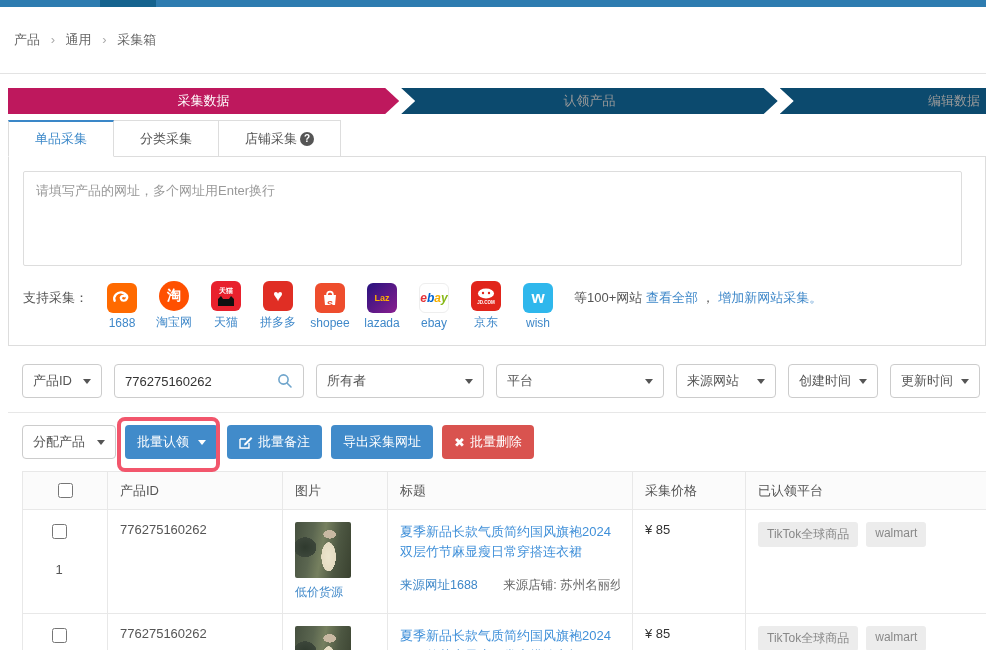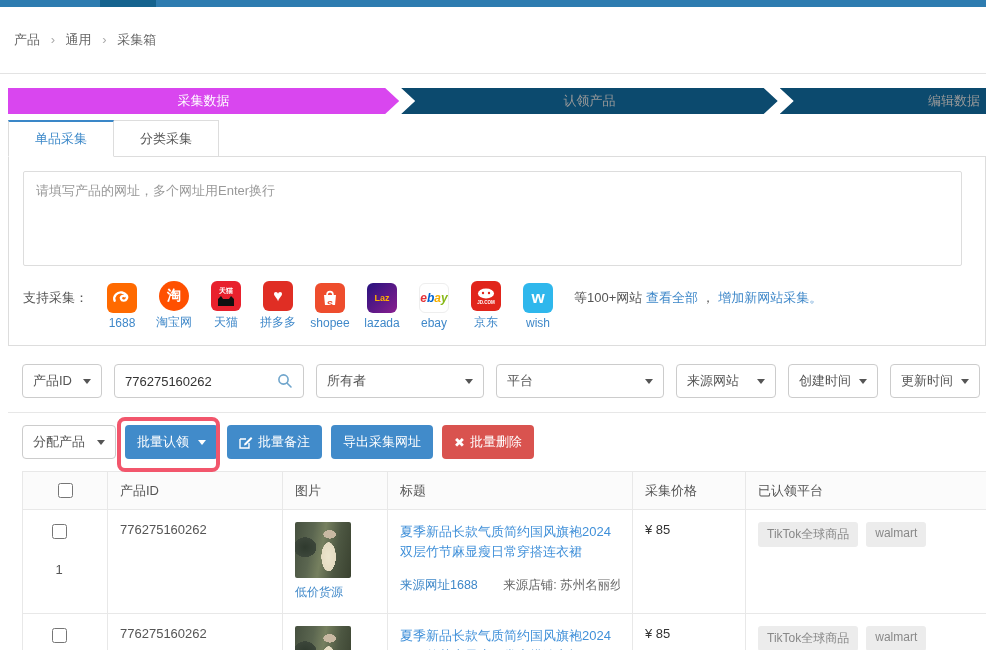--- a/index.html
+++ b/index.html
@@ -12,21 +12,21 @@
 
   
   .breadcrumb { padding:24px 14px; border-bottom:1px solid #e3e3e3; color:#666; }
   .breadcrumb .sep { color:#aaa; margin:0 7px; }
 
   .main { padding:14px 0 0 8px; position:relative; }
 
   
   .stepper { display:flex; gap:2px; height:26px; line-height:26px; font-size:13px; }
   .step { text-align:center; background:#0c4a6e; color:#999; }
-  .step1 { width:40%; background:#d946ef; color:#fff;
+  .step1 { width:40%; background:#be185d; color:#fff;
     clip-path:polygon(0 0, calc(100% - 14px) 0, 100% 50%, calc(100% - 14px) 100%, 0 100%); }
   .step2 { width:38.5%;
     clip-path:polygon(0 0, calc(100% - 14px) 0, 100% 50%, calc(100% - 14px) 100%, 0 100%, 14px 50%); }
   .step3 { flex:1; clip-path:polygon(0 0,100% 0,100% 100%,0 100%,14px 50%); text-align:right; padding-right:6px; }
 
   
   .tabs { display:flex; margin-top:6px; }
   .tab { padding:8px 26px; border:1px solid #ddd; background:#fff; color:#555; cursor:pointer;
     margin-bottom:-1px; display:flex; align-items:center; }
   .tab + .tab { border-left:none; }
@@ -129,20 +129,24 @@
 
   <div class="stepper">
     <div class="step step1">采集数据</div>
     <div class="step step2">认领产品</div>
     <div class="step step3">编辑数据</div>
   </div>
 
   <div class="tabs">
     <div class="tab active">单品采集</div>
     <div class="tab">分类采集</div>
+    <div class="tab">
+      <span>店铺采集</span>
+      <span class="qmark">?</span>
+    </div>
   </div>
 
   <div class="panel">
     <textarea class="url-box" placeholder="请填写产品的网址，多个网址用Enter换行" style=""></textarea>
 
     <div class="sites-row">
       <span class="sites-label">支持采集：</span>
 
       <div class="site">
         <span class="icon i-1688">

